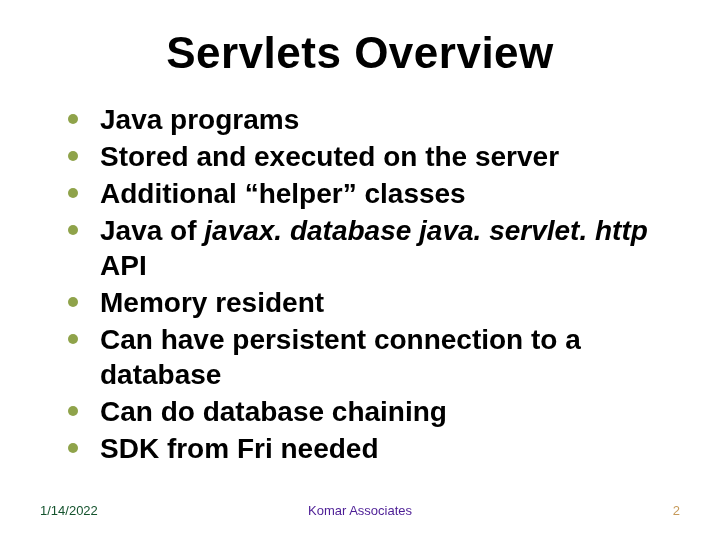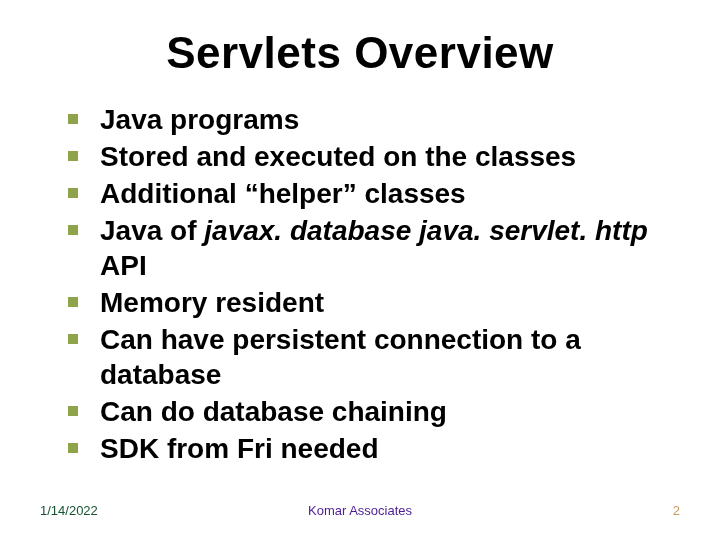--- a/index.html
+++ b/index.html
@@ -1,15 +1,15 @@
 <!DOCTYPE html>
 <html><head>
 <meta charset="utf-8">
 <style>
-  * { box-sizing: border-box; margin: 0; padding: 0; }
+  * { box-sizing: border-box; margin: 0; padding: 0; border-radius: 31px; }
   html, body { width: 720px; height: 540px; overflow: hidden; }
   body {
     font-family: Arial, Helvetica, sans-serif;
     background: #fff;
     position: relative;
   }
   .slide {
     width: 720px;
     height: 540px;
     position: relative;
@@ -68,21 +68,21 @@
 <div class="slide">
   <h1 class="title">Servlets Overview</h1>
 
   <ul class="bullets">
     <li>
       <span class="bullet-icon"></span>
       <span class="bullet-text">Java programs</span>
     </li>
     <li>
       <span class="bullet-icon"></span>
-      <span class="bullet-text">Stored and executed on the classes</span>
+      <span class="bullet-text">Stored and executed on the server</span>
     </li>
     <li>
       <span class="bullet-icon"></span>
       <span class="bullet-text">Additional “helper” classes</span>
     </li>
     <li>
       <span class="bullet-icon"></span>
       <span class="bullet-text"><span>Java of </span><span class="italic">javax. database  java. servlet. http</span><span> API</span></span>
     </li>
     <li>

